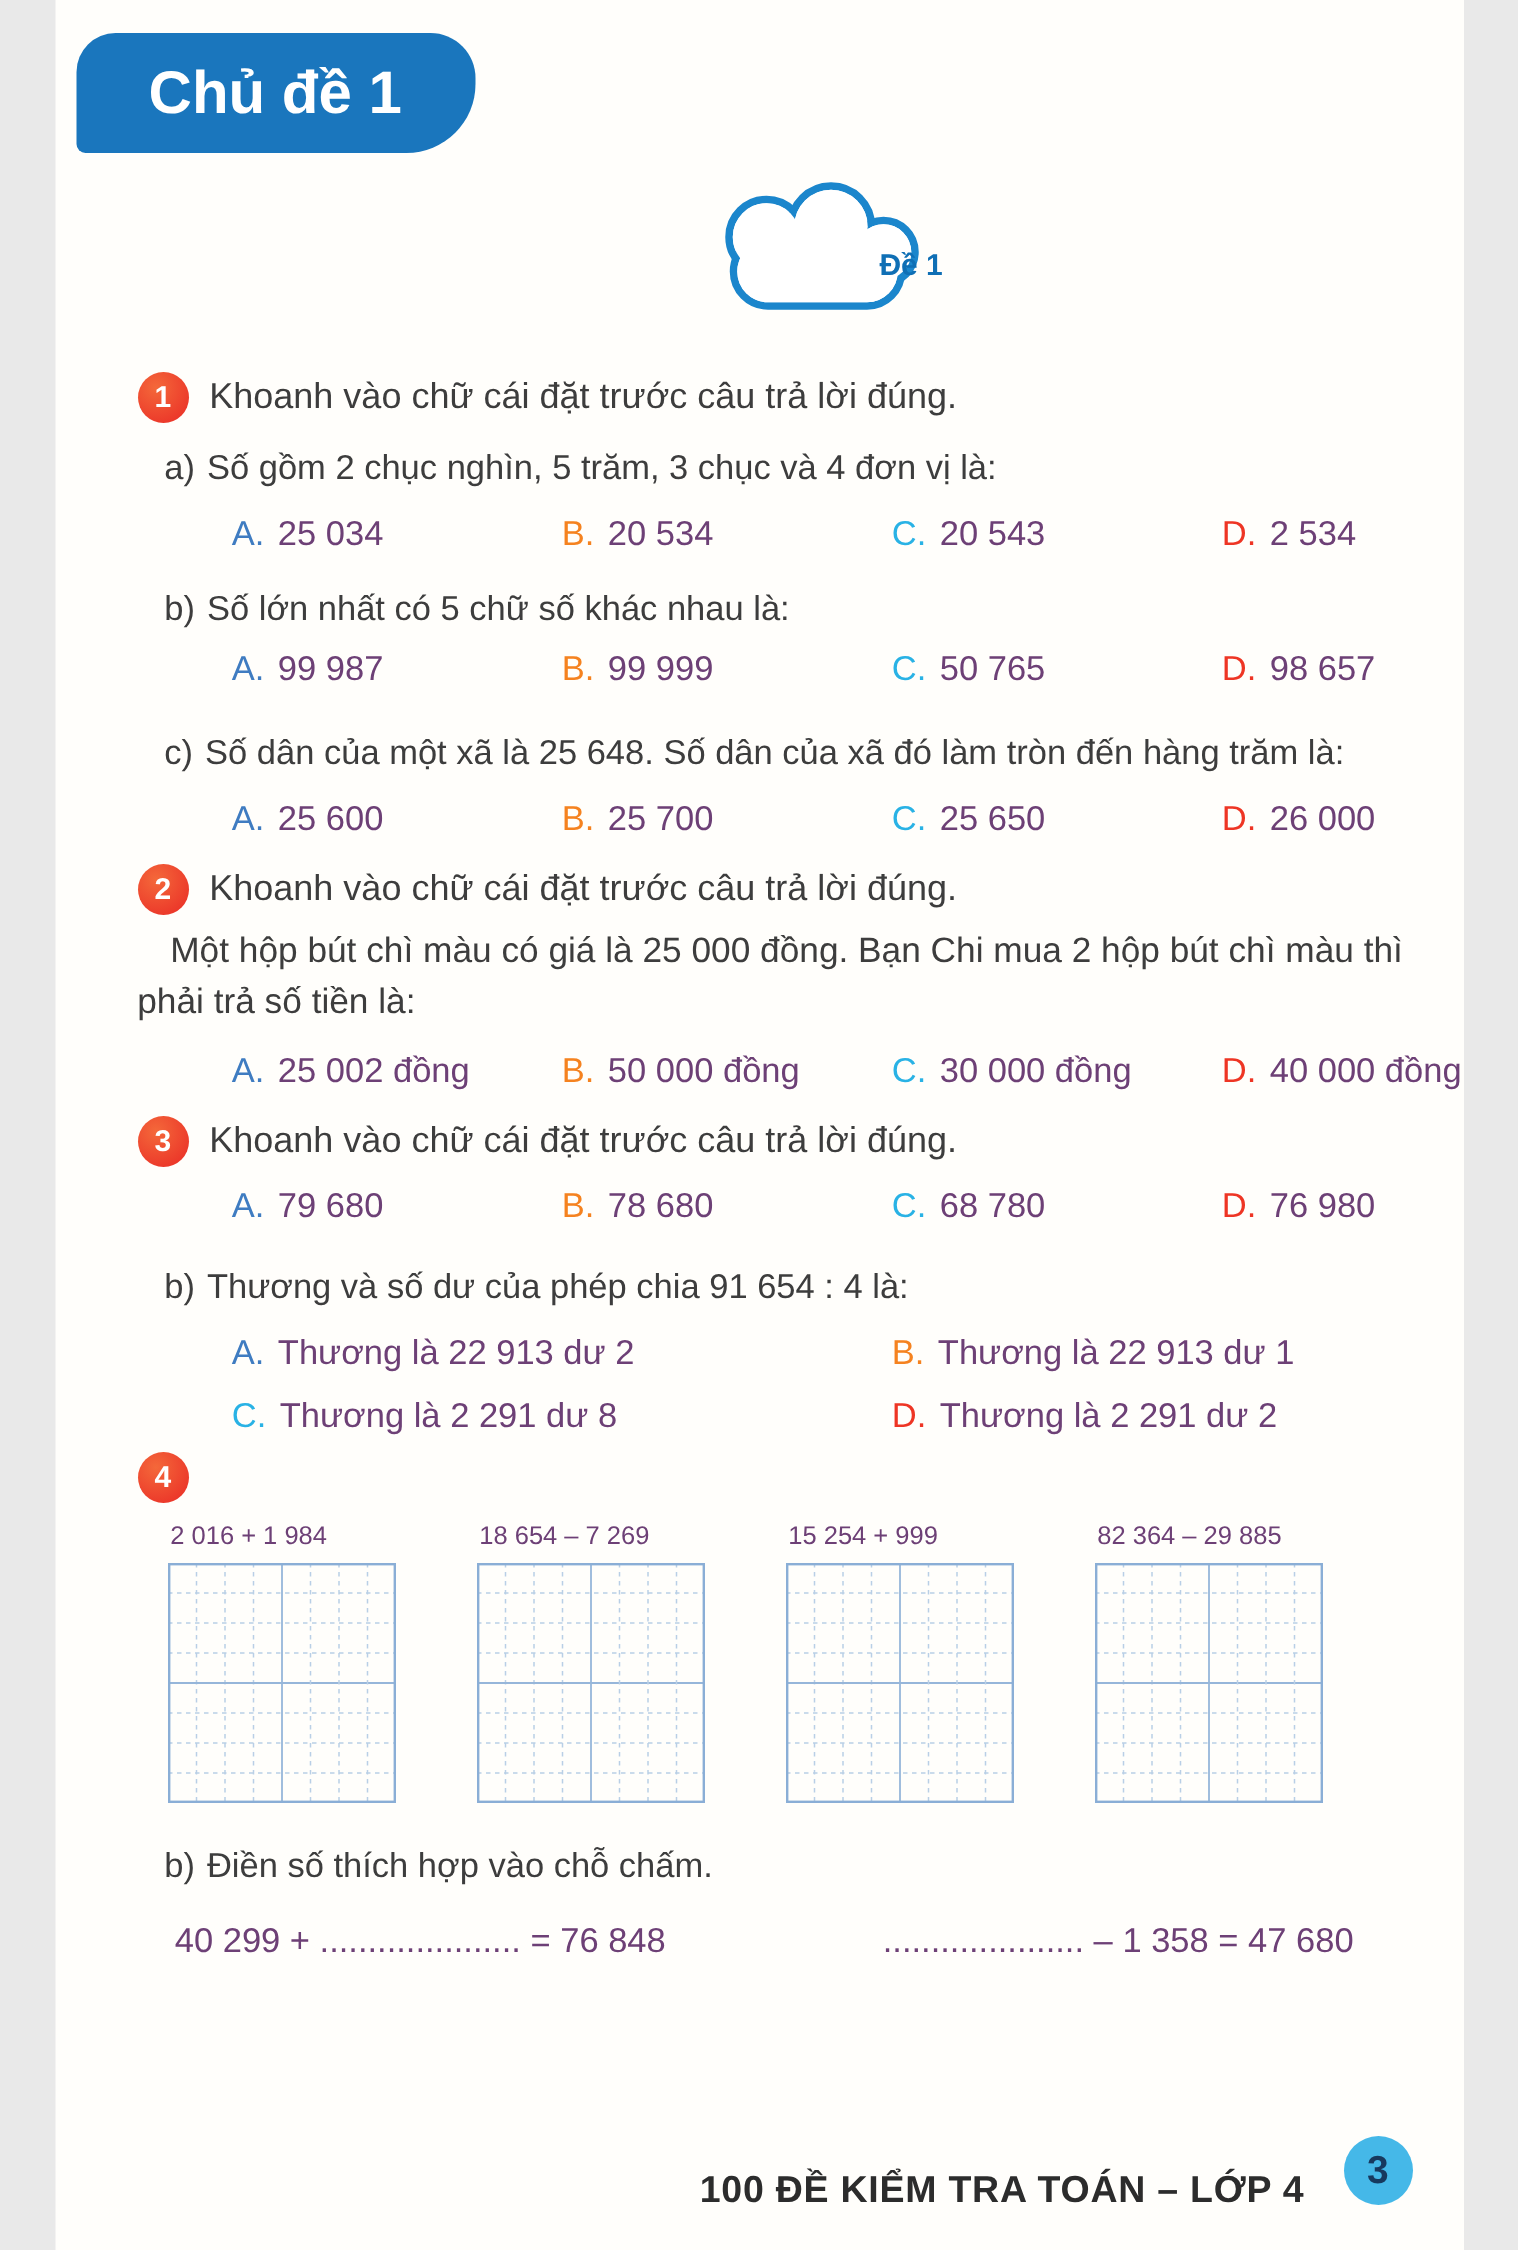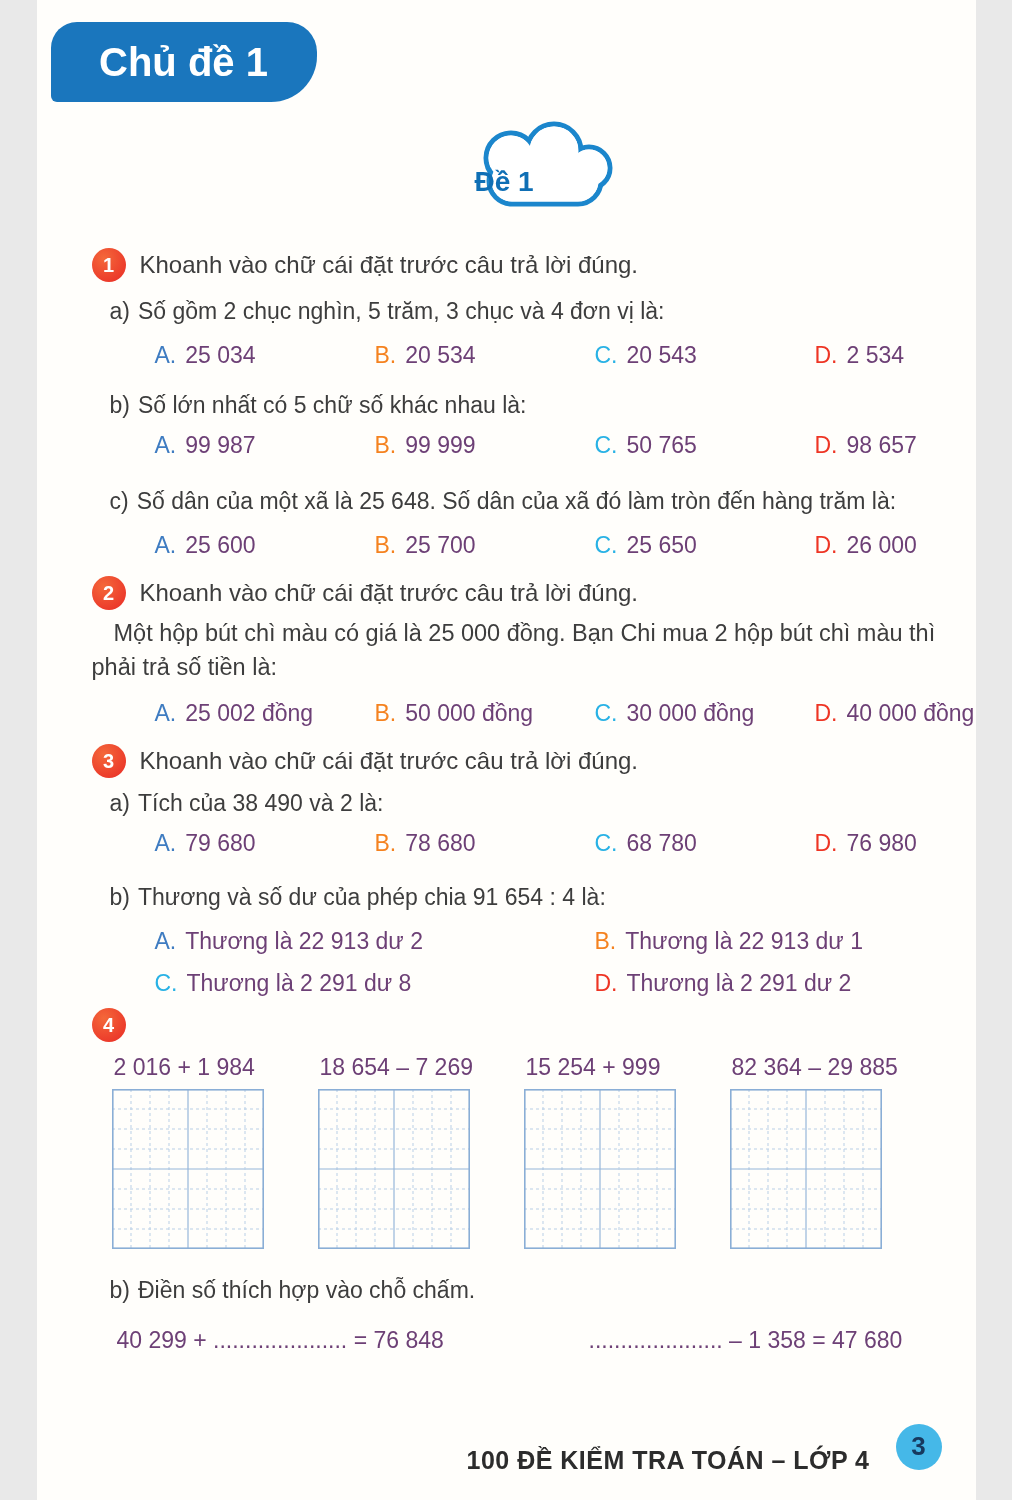--- a/index.html
+++ b/index.html
@@ -11,22 +11,22 @@
   
   .badge { position:absolute; top:22px; left:14px; width:266px; height:80px;
            background:#1a76bd; border-radius:26px 30px 46px 6px;
            display:flex; align-items:center; justify-content:center;
            color:#ffffff; font-size:40px; font-weight:bold; }
   .title { position:absolute; top:66px; left:300px; width:470px;
            text-align:center; font-size:31px; font-weight:bold;
            color:#143a78; letter-spacing:1px; }
   .cloud { position:absolute; top:118px; left:422px; width:170px; height:100px; }
   .cloud-svg { display:block; }
-  .cloud-text { position:absolute; left:16px; right:0; top:48px; text-align:left;
-                font-size:28px; font-weight:bold; color:#0f6fb5; }
+  .cloud-text { position:absolute; left:16px; right:0; top:48px; text-align:right;
+                font-size:20px; font-weight:bold; color:#0f6fb5; }
 
   
   .content { padding:248px 40px 0 55px; }
   .q-header { display:flex; align-items:center; gap:14px; }
   .q-circle { min-width:34px; width:34px; height:34px; border-radius:50%;
               background:radial-gradient(circle at 35% 30%, #f4683a, #e92a25);
               color:#fff; font-weight:bold; font-size:20px;
               display:flex; align-items:center; justify-content:center; }
   .q-prompt { font-size:24px; color:#3d3d3d; }
 
@@ -46,21 +46,21 @@
   .val { color:#6d4076; }
 
   
   .m14 { margin-top:14px; } .m10 { margin-top:10px; } .m20 { margin-top:20px; }
   .m26 { margin-top:26px; } .m16 { margin-top:16px; } .m12 { margin-top:12px; }
   .m6  { margin-top:6px; }  .m24 { margin-top:24px; }
 
   
   .work-row { display:flex; margin-left:20px; }
   .cell { width:237px; }
-  .expr { font-size:23px; color:#6d4076; margin-bottom:8px; padding-left:2px;
+  .expr { font-size:17px; color:#6d4076; margin-bottom:8px; padding-left:2px;
           white-space:nowrap; }
   svg.grid { display:block; }
 
   .eq-row { display:flex; font-size:23px; color:#6d4076; padding-left:25px;
             line-height:30px; }
   .eq:first-child { width:472px; }
 
   
   .footer { position:absolute; top:1418px; right:34px; display:flex;
             align-items:center; gap:26px; }
@@ -189,23 +189,20 @@
           <span class="letter cD">D.</span>
           <span class="val">40 000 đồng</span>
         </span>
     </div>
 
     <div class="q-header m16">
       <span class="q-circle">3</span>
       <span class="q-prompt">Khoanh vào chữ cái đặt trước câu trả lời đúng.</span>
     </div>
 
-    <div class="part m10">
-      <span class="part-label">a)</span><span>Tích của 38 490 và 2 là:</span>
-    </div>
     <div class="options m10">
       <span class="opt">
           <span class="letter cA">A.</span>
           <span class="val">79 680</span>
         </span>
       <span class="opt">
           <span class="letter cB">B.</span>
           <span class="val">78 680</span>
         </span>
       <span class="opt">

